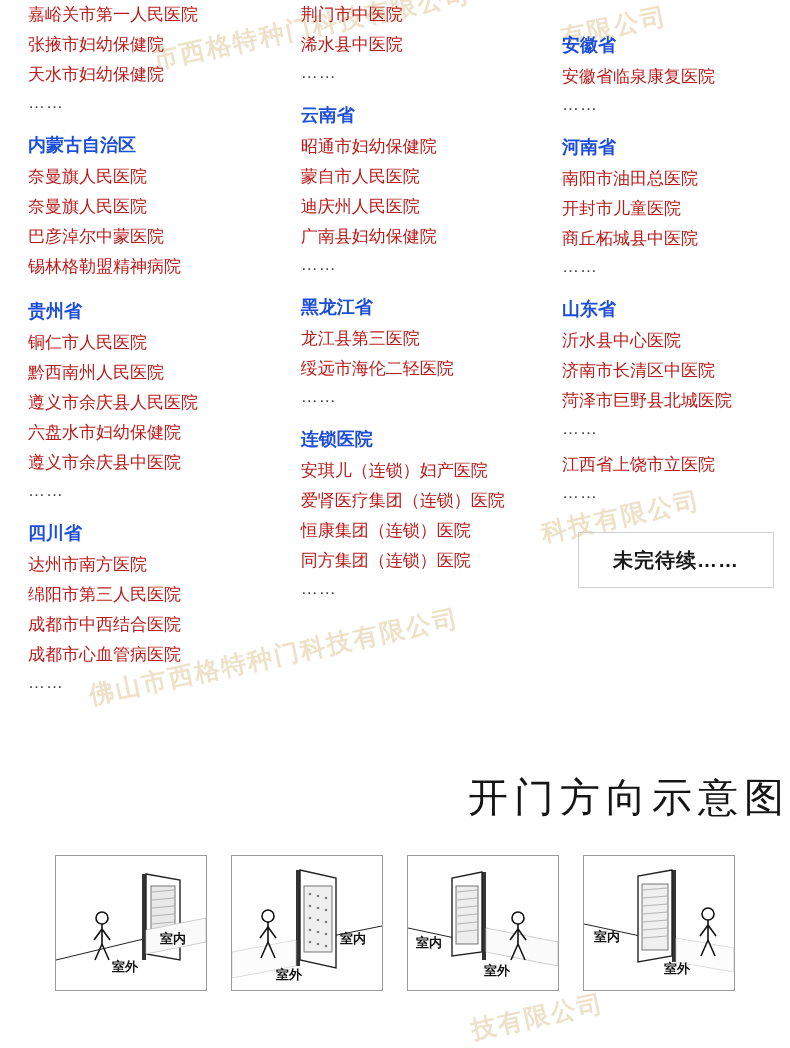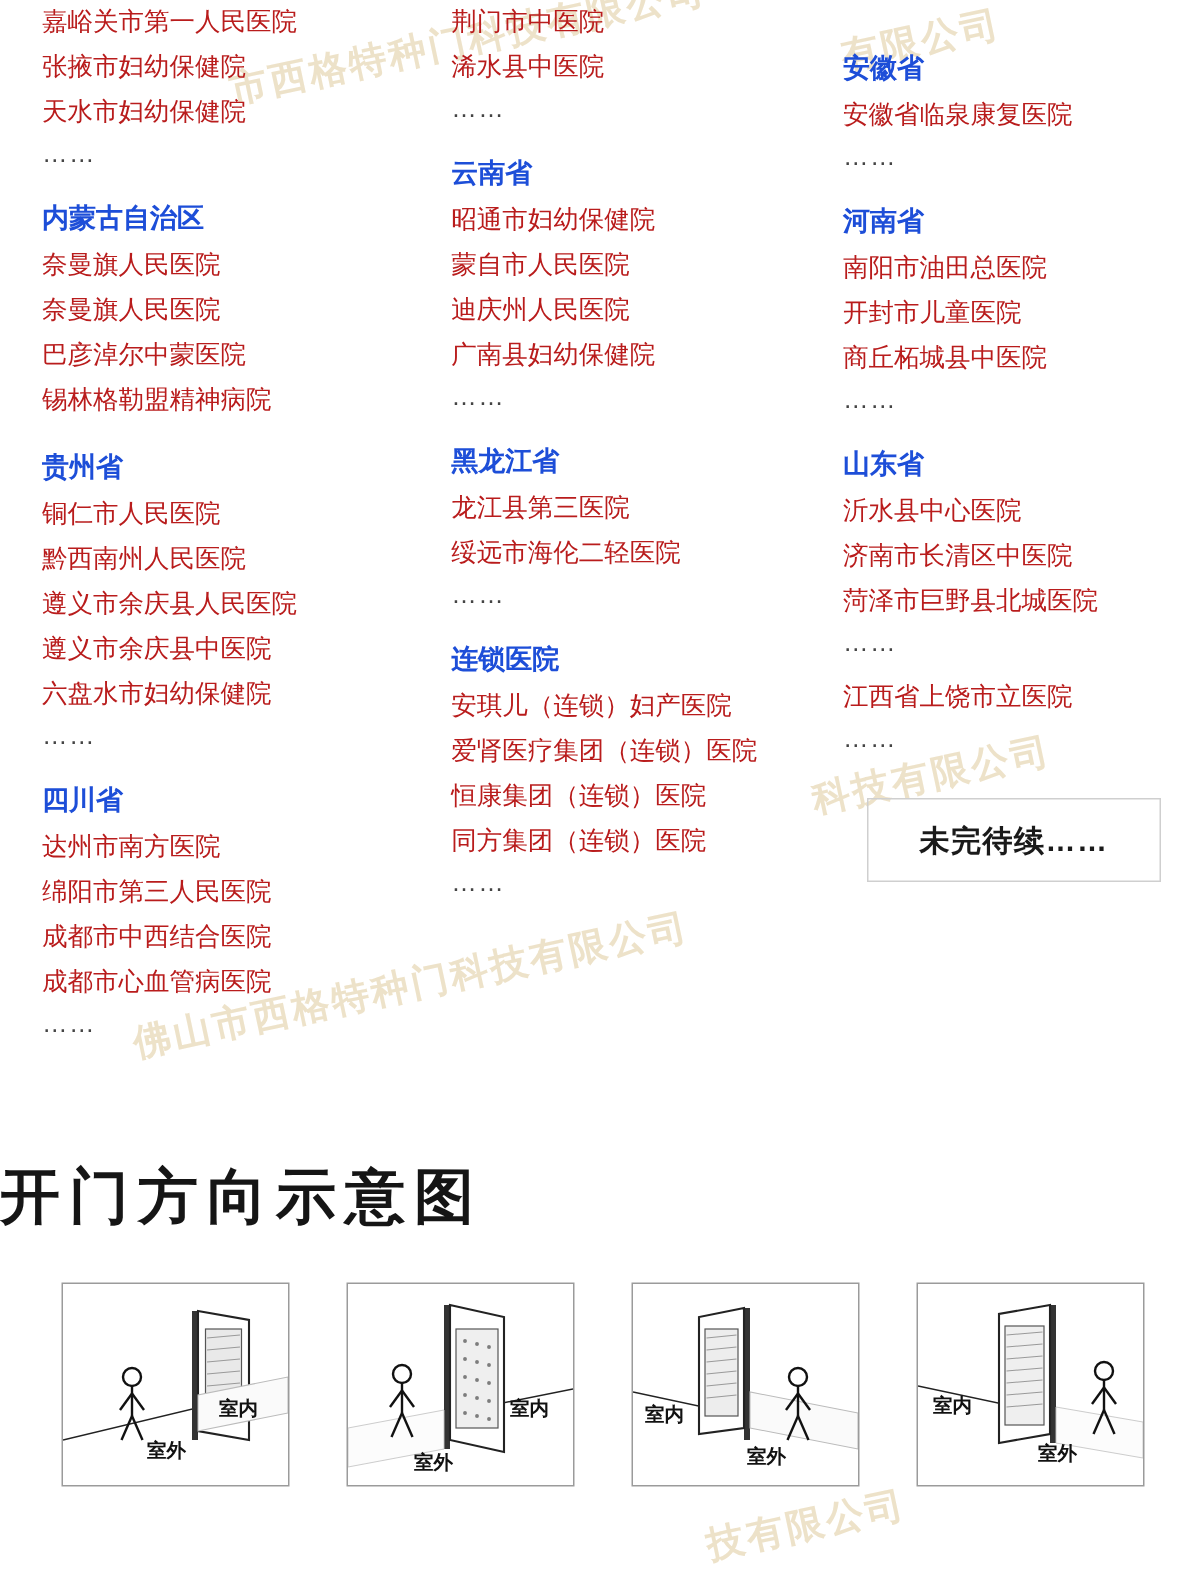--- a/index.html
+++ b/index.html
@@ -97,23 +97,23 @@
     font-size: 20px;
     font-weight: 700;
     letter-spacing: 1px;
     color: #1a1a1a;
   }
 
   
   .section-title {
     position: relative;
     z-index: 1;
-    text-align: left;
+    text-align: right;
     font-size: 40px;
-    font-weight: 700;
+    font-weight: 400;
     letter-spacing: 6px;
     margin-top: 66px;
     margin-bottom: 30px;
     color: #151515;
     font-family: "DejaVu Sans", sans-serif;
   }
 
   
   .diagrams {
     position: relative;
@@ -124,21 +124,20 @@
     padding: 0 18px;
   }
   .diagram {
     width: 152px;
     height: 136px;
     border: 1px solid #9b9b9b;
     background: #fff;
     position: relative;
     overflow: hidden;
     box-sizing: border-box;
-    margin-left: 14px;
   }
   .diagram svg { display: block; }
   .lbl {
     position: absolute;
     font-size: 13px;
     font-weight: 700;
     color: #111;
     background: rgba(255,255,255,.0);
     white-space: nowrap;
   }
@@ -171,22 +170,22 @@
       <div class="item">奈曼旗人民医院</div>
       <div class="item">巴彦淖尔中蒙医院</div>
       <div class="item">锡林格勒盟精神病院</div>
     </div>
 
     <div class="group">
       <div class="prov">贵州省</div>
       <div class="item">铜仁市人民医院</div>
       <div class="item">黔西南州人民医院</div>
       <div class="item">遵义市余庆县人民医院</div>
+      <div class="item">六盘水市妇幼保健院</div>
       <div class="item">遵义市余庆县中医院</div>
-      <div class="item">六盘水市妇幼保健院</div>
       <div class="ellip">……</div>
     </div>
 
     <div class="group">
       <div class="prov">四川省</div>
       <div class="item">达州市南方医院</div>
       <div class="item">绵阳市第三人民医院</div>
       <div class="item">成都市中西结合医院</div>
       <div class="item">成都市心血管病医院</div>
       <div class="ellip">……</div>

